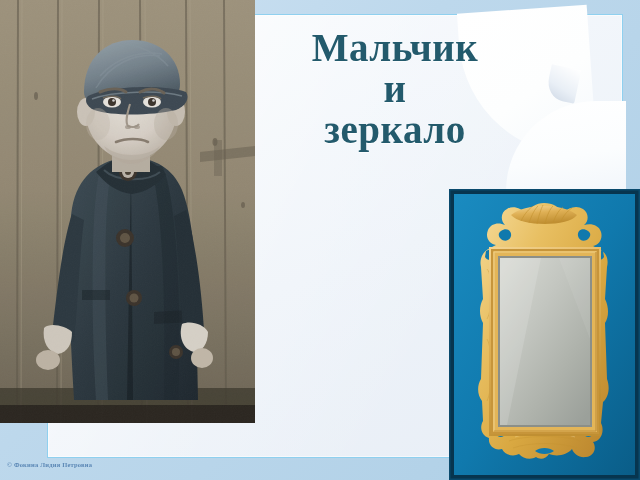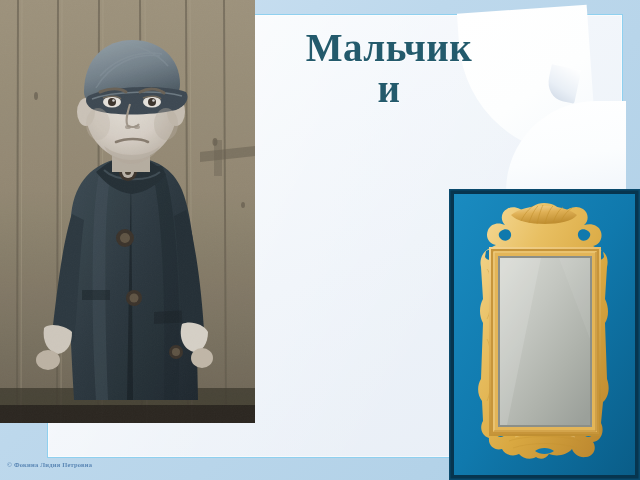--- a/index.html
+++ b/index.html
@@ -76,21 +76,21 @@
     width: 30px;
     height: 34px;
     background: linear-gradient(200deg, #ffffff 0%, #e9eff6 60%, #cfd9e6 100%);
     border-radius: 0 0 2px 60%;
     transform: rotate(12deg);
   }
 
   
   .title {
     position: absolute;
-    left: 244px;
+    left: 250px;
     top: 28px;
     width: 290px;
     text-align: center;
     font-family: "Liberation Serif", serif;
     font-weight: bold;
     font-size: 39px;
     line-height: 1.05;
     color: #235a6c;
     letter-spacing: 0.5px;
     text-shadow: 0 1px 0 rgba(255,255,255,0.7);
@@ -142,20 +142,21 @@
     <div class="paper-inner-sheen"></div>
     <div class="curl-shadow"></div>
     <div class="curl-white"></div>
     <div class="curl-white2"></div>
     <div class="curl-tip"></div>
   </div>
 
   <div class="title">
     <div>Мальчик</div>
     <div>и</div>
+    <div>зеркало</div>
   </div>
 
   <div class="photo">
     <svg width="255" height="423" viewBox="0 0 255 423" xmlns="http://www.w3.org/2000/svg">
       <defs>
         <linearGradient id="fenceG" x1="0" y1="0" x2="0" y2="1">
           <stop offset="0%" stop-color="#a2957d"></stop>
           <stop offset="45%" stop-color="#968a72"></stop>
           <stop offset="100%" stop-color="#6d6453"></stop>
         </linearGradient>

